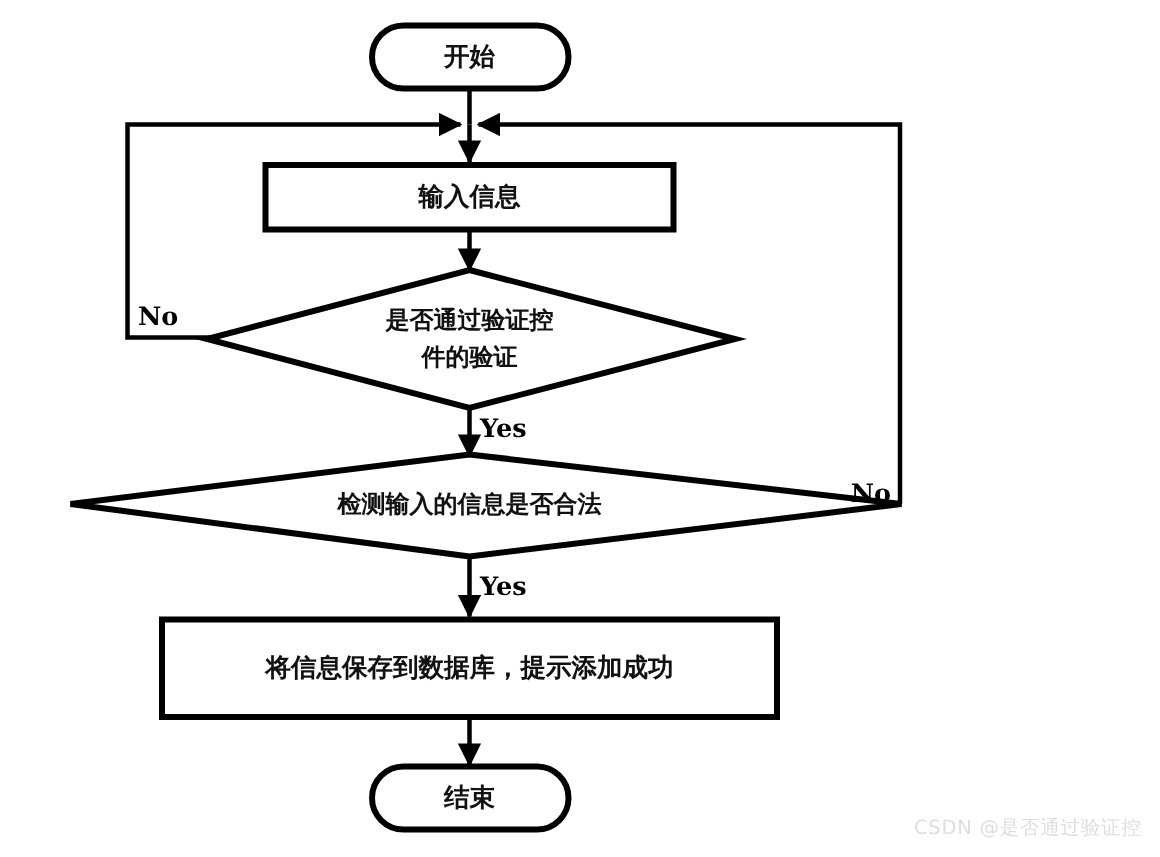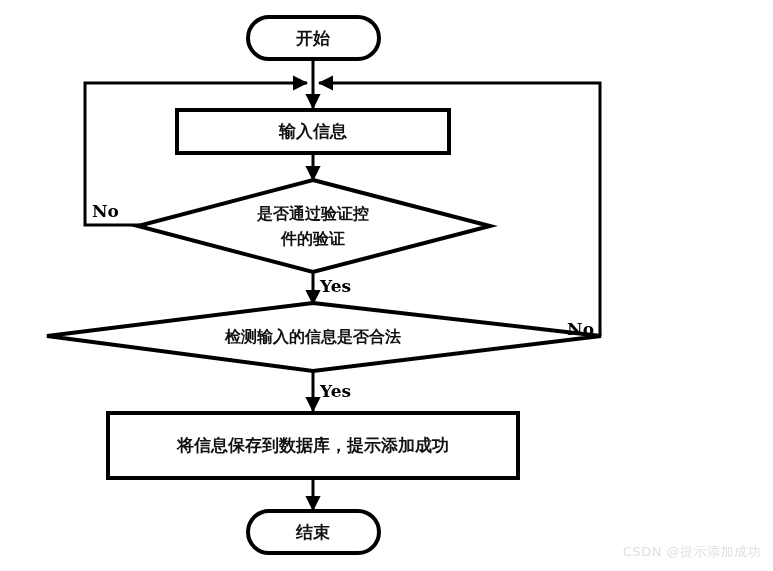--- a/index.html
+++ b/index.html
@@ -124,13 +124,13 @@
     <rect class="node-shape terminator" x="248" y="511" width="131" height="42" rx="21" ry="21"></rect>
     <text class="node-label" x="313" y="533">结束</text>
   </g>
 
   <text class="edge-label" x="92" y="212" text-anchor="start">No</text>
   <text class="edge-label" x="320" y="287" text-anchor="start">Yes</text>
   <text class="edge-label" x="594" y="330" text-anchor="end">No</text>
   <text class="edge-label" x="320" y="392" text-anchor="start">Yes</text>
 </svg>
 
-<div class="watermark-text">CSDN @提示添加成功</div>
+<div class="watermark-text">CSDN @是否通过验证控</div>
 
 </body></html>

